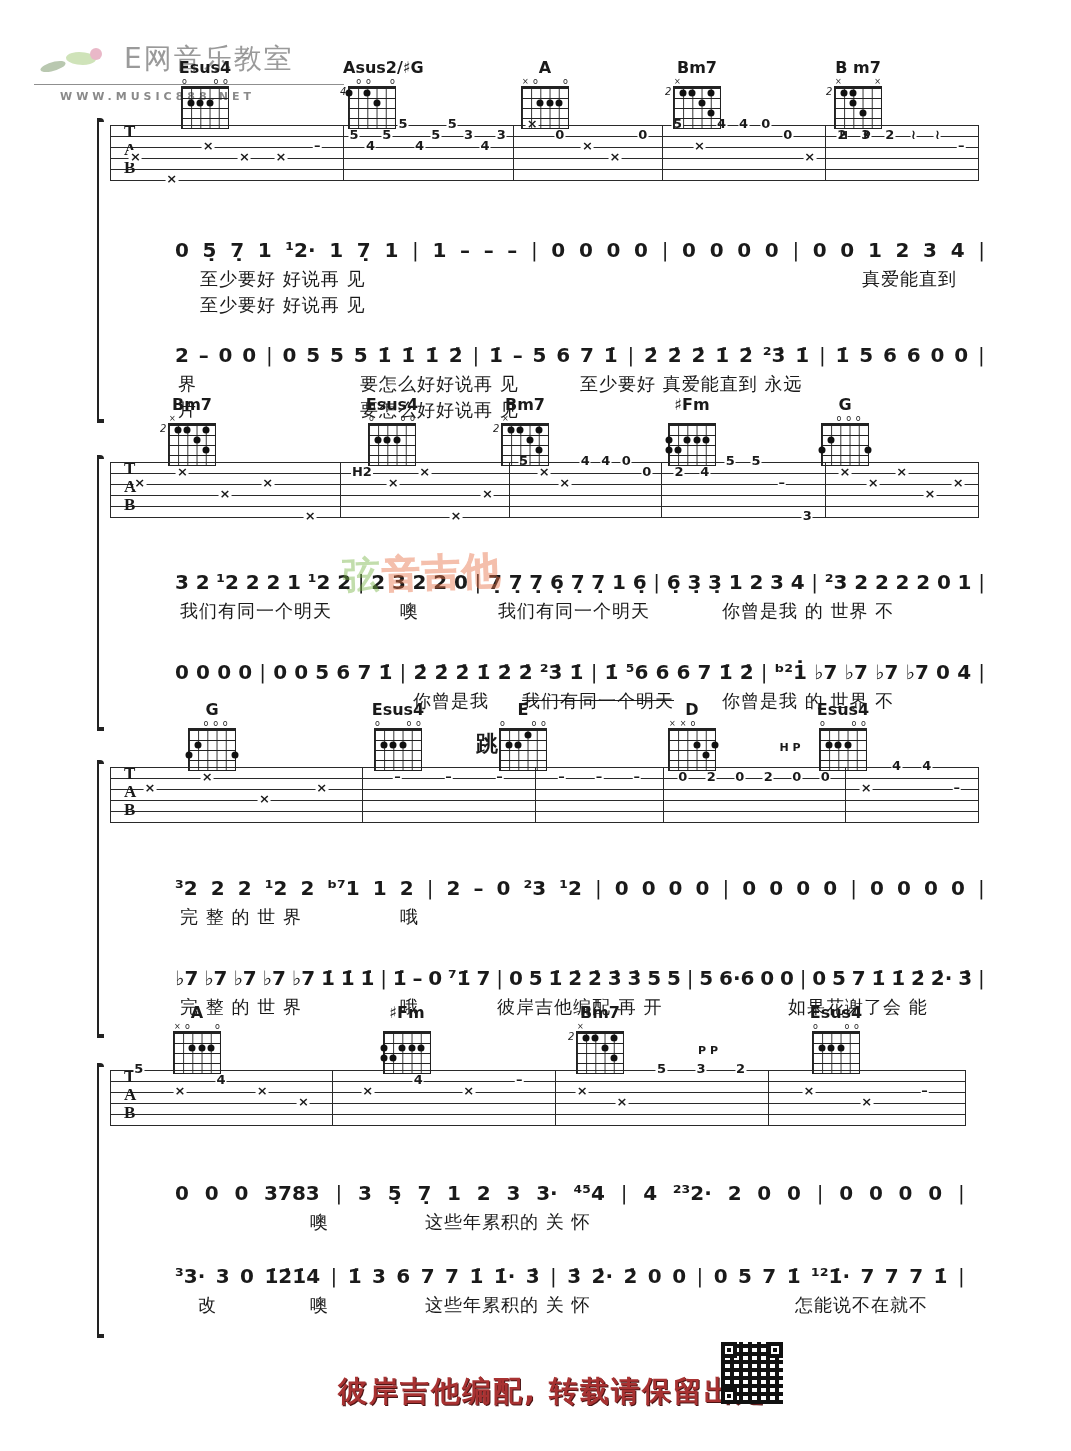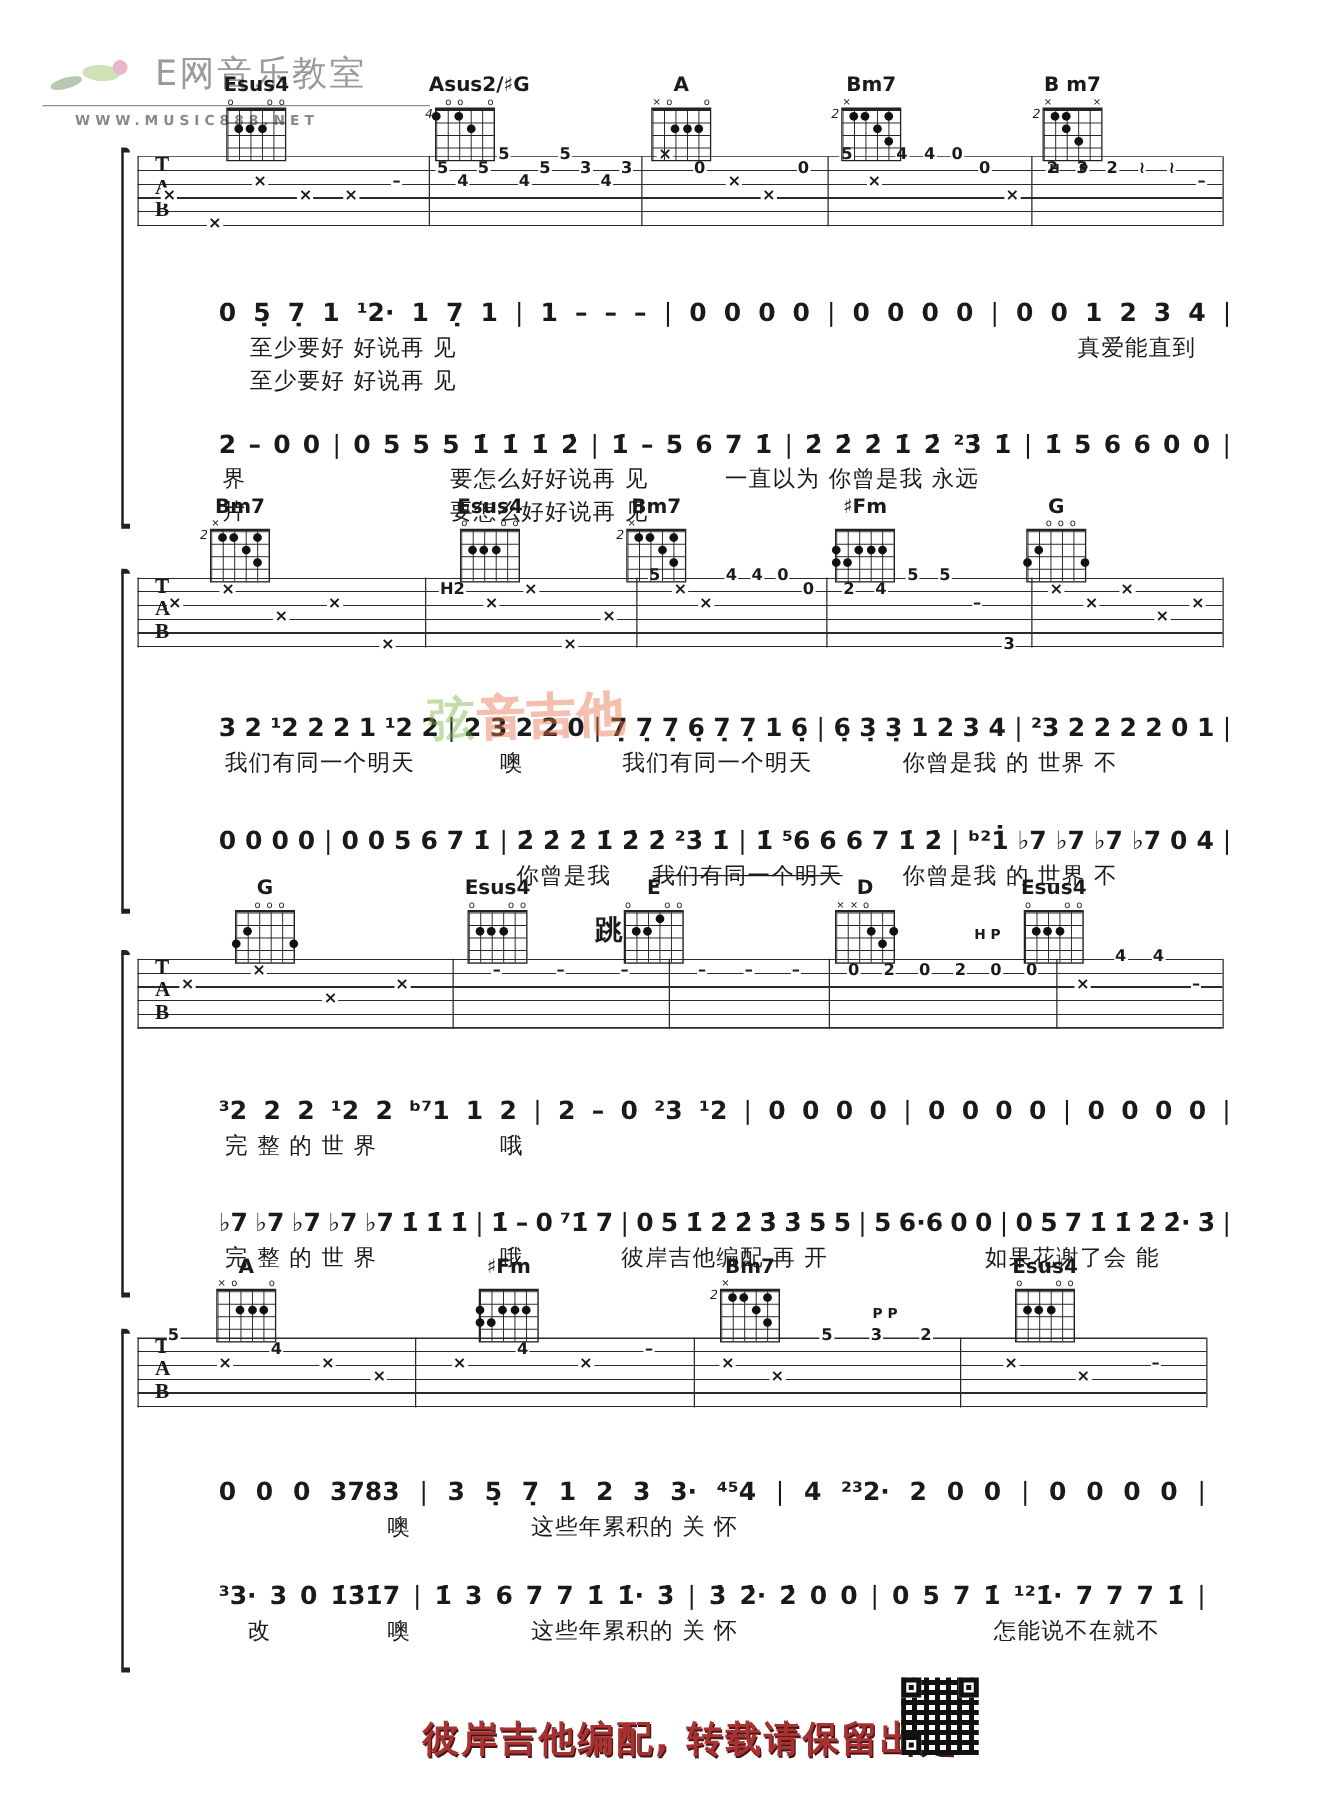--- a/index.html
+++ b/index.html
@@ -281,21 +281,21 @@
           <span class="jtok">1̇</span>
           <span class="jtok">5</span>
           <span class="jtok">6</span>
           <span class="jtok">6</span>
           <span class="jtok">0</span>
           <span class="jtok">0</span>
           <span class="jtok jsep">|</span>
         </div>
         <span class="lyric" style="left: 3px; top: 30px;">界</span>
         <span class="lyric" style="left: 185px; top: 30px;">要怎么好好说再 见</span>
-        <span class="lyric" style="left: 405px; top: 30px;">一直以为 你曾是我 永远</span>
+        <span class="lyric" style="left: 405px; top: 30px;">至少要好 真爱能直到 永远</span>
         <span class="lyric" style="left: 3px; top: 56px;">片</span>
         <span class="lyric" style="left: 185px; top: 56px;">要怎么好好说再 见</span>
       </div>
       <div class="bracket" style="left: 97px; top: 458px; height: 270px;"></div>
       <div class="staff" style="left: 110px; top: 462px; width: 868px;">
         <span class="tabletter" style="top: -2px;">T</span>
         <span class="tabletter" style="top: 16px;">A</span>
         <span class="tabletter" style="top: 34px;">B</span>
         <div class="barline" style="left: 0px;"></div>
         <div class="barline" style="left: 230px;"></div>
@@ -838,21 +838,21 @@
           <span class="jtok jsep">|</span>
         </div>
         <span class="lyric" style="left: 135px; top: 30px;">噢</span>
         <span class="lyric" style="left: 250px; top: 30px;">这些年累积的 关 怀</span>
       </div>
       <div class="jline" style="left: 175px; top: 1266px; width: 790px; height: 78px;">
         <div class="jnotes" style="width: 790px;">
           <span class="jtok">³3·</span>
           <span class="jtok">3</span>
           <span class="jtok">0</span>
-          <span class="jtok">1̇3̇1̇7</span>
+          <span class="jtok">1̇2̇1̇4</span>
           <span class="jtok jsep">|</span>
           <span class="jtok">1̇</span>
           <span class="jtok">3</span>
           <span class="jtok">6</span>
           <span class="jtok">7</span>
           <span class="jtok">7</span>
           <span class="jtok">1̇</span>
           <span class="jtok">1̇·</span>
           <span class="jtok">3̇</span>
           <span class="jtok jsep">|</span>

